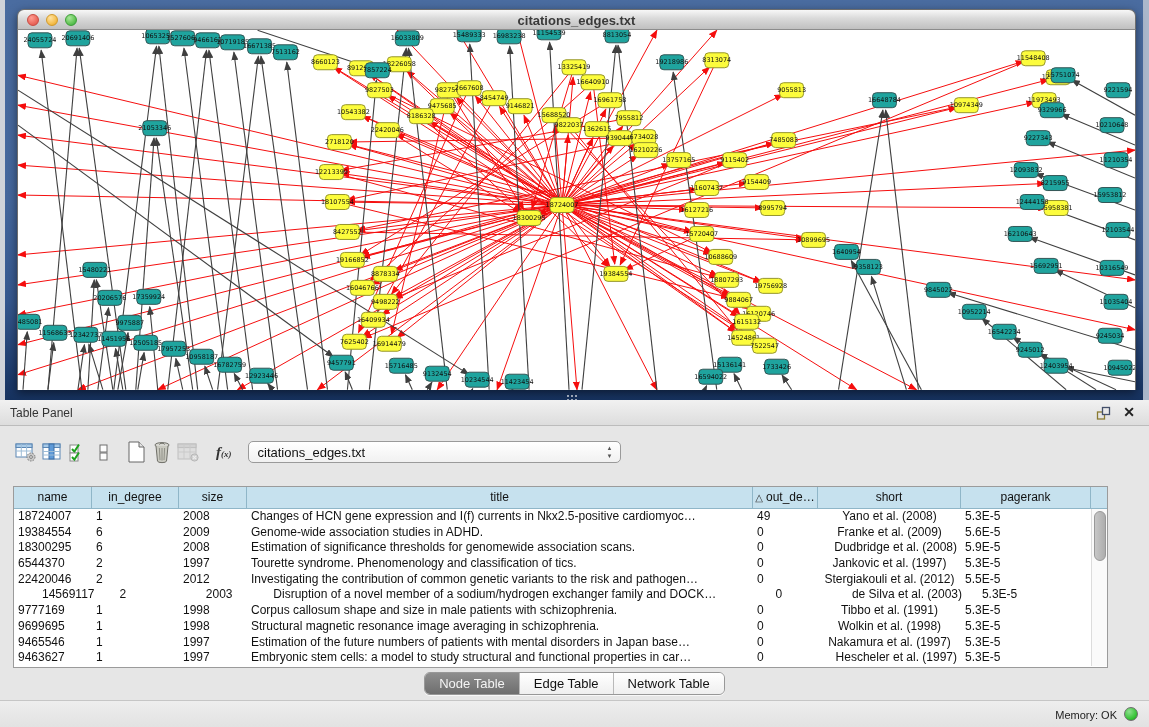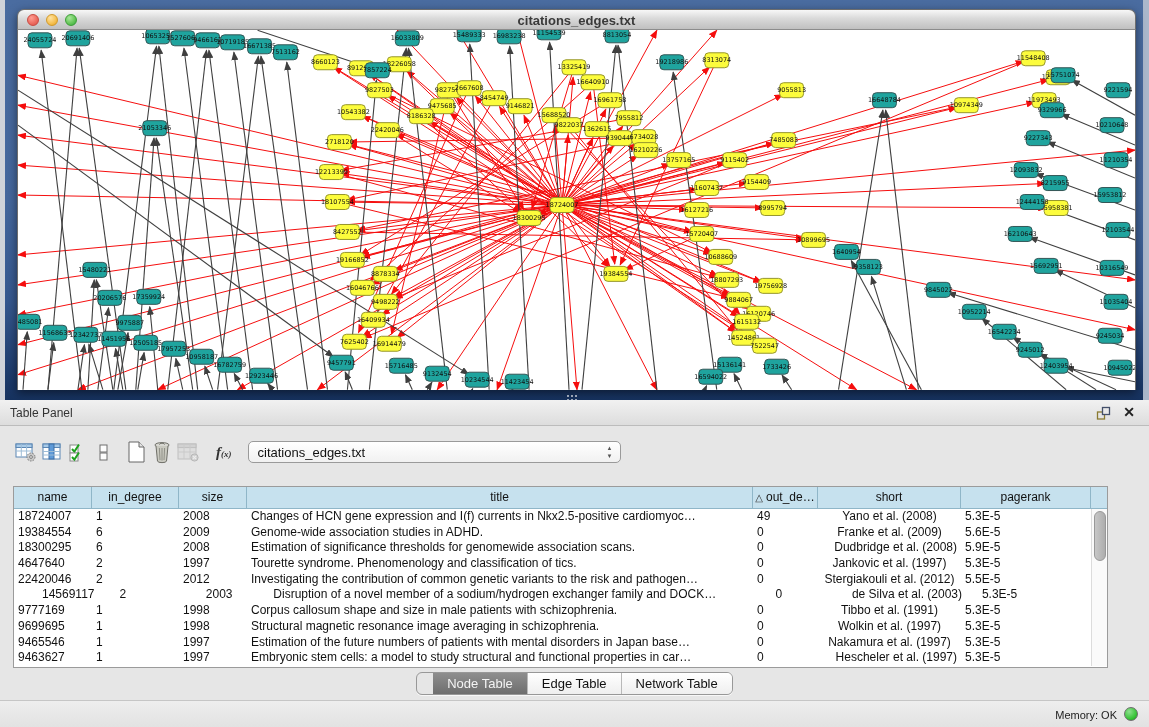--- a/index.html
+++ b/index.html
@@ -57,21 +57,21 @@
       text-align:center;line-height:20px;white-space:nowrap;overflow:hidden;}
   .th .sortg{font-size:10px;color:#333;margin-right:3px;}
   .trow{display:flex;height:15.7px;font-size:12px;line-height:15.6px;color:#111;white-space:nowrap;}
   .td{box-sizing:border-box;padding:0 4px;overflow:hidden;}
   .vscroll{position:absolute;right:0;top:22px;width:15px;height:157px;background:#fafafa;border-left:1px solid #dcdcdc;}
   .vthumb{position:absolute;left:2px;top:2px;width:10px;height:48px;border-radius:6px;
     background:linear-gradient(90deg,#c7c7c7,#adadad);border:1px solid #989898;}
 
   .tabbar{position:absolute;left:0;top:272px;width:100%;display:flex;justify-content:center;}
   .seg{display:flex;border:1px solid #989898;border-radius:6px;overflow:hidden;height:21px;
-    box-shadow:0 1px 0 rgba(255,255,255,.7);padding-left:16px;}
+    box-shadow:0 1px 0 rgba(255,255,255,.7);}
   .seg-btn{padding:0 14px;font-size:13px;line-height:21px;color:#111;
     background:linear-gradient(#ffffff,#efefef);border-left:1px solid #b9b9b9;}
   .seg-btn:first-child{border-left:none;}
   .seg-btn.sel{background:linear-gradient(#8e8e8e,#6e6e6e);color:#f4f4f4;}
 
   .statusbar{position:absolute;left:0;bottom:0;width:100%;height:27px;box-sizing:border-box;
     background:linear-gradient(#eeeeee,#e2e2e2);border-top:1px solid #c6c6c6;}
   .mem-label{position:absolute;right:32px;top:8px;font-size:11px;color:#222;}
   .mem-dot{position:absolute;right:11px;top:6px;width:14px;height:14px;border-radius:50%;
     background:radial-gradient(circle at 35% 30%,#8fe08f,#35c335 65%,#1d8c1d);border:1px solid #6d6d6d;box-sizing:border-box;}
@@ -894,21 +894,21 @@
         <div class="trow">
           <div class="td" style="width: 78px; text-align: left;">18300295</div>
           <div class="td" style="width: 87px; text-align: left;">6</div>
           <div class="td" style="width: 68px; text-align: left;">2008</div>
           <div class="td" style="width: 506px; text-align: left;">Estimation of significance thresholds for genomewide association scans.</div>
           <div class="td" style="width: 65px; text-align: left;">0</div>
           <div class="td" style="width: 143px; text-align: right;">Dudbridge et al. (2008)</div>
           <div class="td" style="width: 130px; text-align: left;">5.9E-5</div>
         </div>
         <div class="trow">
-          <div class="td" style="width: 78px; text-align: left;">4647640</div>
+          <div class="td" style="width: 78px; text-align: left;">6544370</div>
           <div class="td" style="width: 87px; text-align: left;">2</div>
           <div class="td" style="width: 68px; text-align: left;">1997</div>
           <div class="td" style="width: 506px; text-align: left;">Tourette syndrome. Phenomenology and classification of tics.</div>
           <div class="td" style="width: 65px; text-align: left;">0</div>
           <div class="td" style="width: 143px; text-align: center;">Jankovic et al. (1997)</div>
           <div class="td" style="width: 130px; text-align: left;">5.3E-5</div>
         </div>
         <div class="trow">
           <div class="td" style="width: 78px; text-align: left;">22420046</div>
           <div class="td" style="width: 87px; text-align: left;">2</div>
@@ -935,21 +935,21 @@
           <div class="td" style="width: 65px; text-align: left;">0</div>
           <div class="td" style="width: 143px; text-align: center;">Tibbo et al. (1991)</div>
           <div class="td" style="width: 130px; text-align: left;">5.3E-5</div>
         </div>
         <div class="trow">
           <div class="td" style="width: 78px; text-align: left;">9699695</div>
           <div class="td" style="width: 87px; text-align: left;">1</div>
           <div class="td" style="width: 68px; text-align: left;">1998</div>
           <div class="td" style="width: 506px; text-align: left;">Structural magnetic resonance image averaging in schizophrenia.</div>
           <div class="td" style="width: 65px; text-align: left;">0</div>
-          <div class="td" style="width: 143px; text-align: center;">Wolkin et al. (1997)</div>
+          <div class="td" style="width: 143px; text-align: center;">Wolkin et al. (1998)</div>
           <div class="td" style="width: 130px; text-align: left;">5.3E-5</div>
         </div>
         <div class="trow">
           <div class="td" style="width: 78px; text-align: left;">9465546</div>
           <div class="td" style="width: 87px; text-align: left;">1</div>
           <div class="td" style="width: 68px; text-align: left;">1997</div>
           <div class="td" style="width: 506px; text-align: left;">Estimation of the future numbers of patients with mental disorders in Japan base…</div>
           <div class="td" style="width: 65px; text-align: left;">0</div>
           <div class="td" style="width: 143px; text-align: center;">Nakamura et al. (1997)</div>
           <div class="td" style="width: 130px; text-align: left;">5.3E-5</div>

